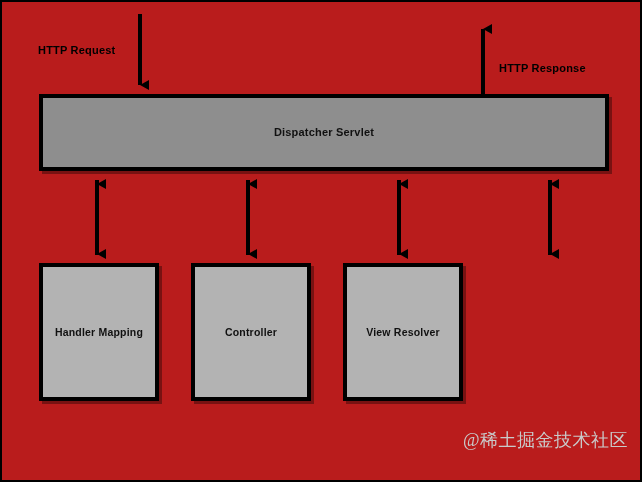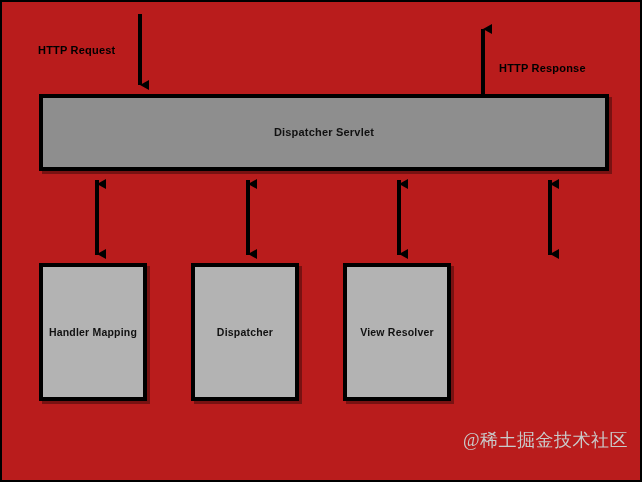--- a/index.html
+++ b/index.html
@@ -38,21 +38,21 @@
   }
   .node--dispatcher {
     left: 37px;
     top: 92px;
     width: 570px;
     height: 77px;
     background: #8e8e8e;
   }
   .node--child {
     top: 261px;
-    width: 108px;
+    width: 120px;
     height: 138px;
     background: #b3b3b3;
   }
   .node--child .node-label { font-size: 10.5px; }
 
   
   .edge-label {
     position: absolute;
     font-size: 11px;
     font-weight: bold;
@@ -130,21 +130,21 @@
 
   <div class="node node--dispatcher">
     <span class="node-label">Dispatcher Servlet</span>
   </div>
 
   <div class="node node--child" style="left:37px;">
     <span class="node-label">Handler Mapping</span>
   </div>
 
   <div class="node node--child" style="left:189px;">
-    <span class="node-label">Dispatcher</span>
+    <span class="node-label">Controller</span>
   </div>
 
   <div class="node node--child" style="left:341px;">
     <span class="node-label">View Resolver</span>
   </div>
 
 
   <div class="watermark">@稀土掘金技术社区</div>
 
 </div>

